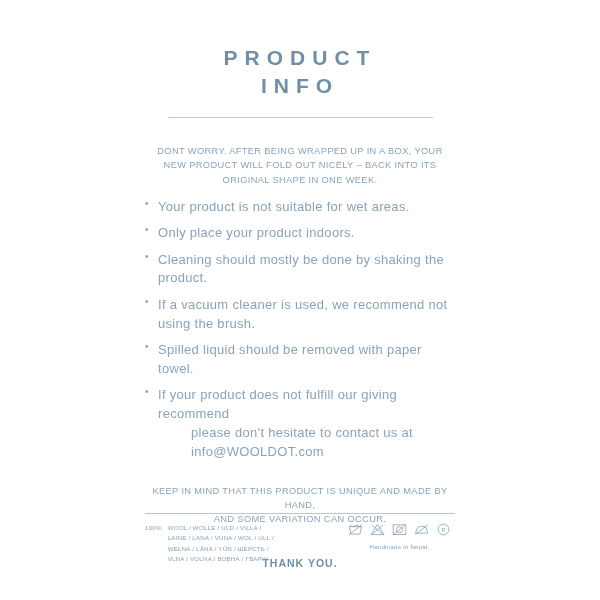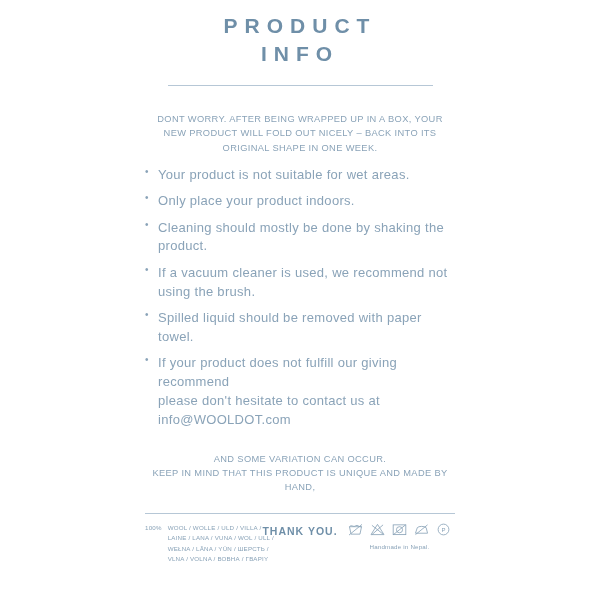--- a/index.html
+++ b/index.html
@@ -17,21 +17,21 @@
   .page {
     position: relative;
     width: 600px;
     height: 600px;
     box-sizing: border-box;
     padding: 0 145px;
   }
 
   
   .title-block {
-    padding-top: 12px;
+    padding-top: 44px;
     text-align: center;
   }
   .title-line {
     font-size: 21px;
     font-weight: bold;
     letter-spacing: 7px;
     color: #6f8fa8;
     line-height: 1.35;
   }
 
@@ -76,20 +76,21 @@
   ul.care-list li::before {
     content: "\2022";
     position: absolute;
     left: 0;
     top: -1px;
     font-size: 10px;
     color: #8aa3b8;
   }
   .sub-line {
     display: block;
+    margin-left: 33px;
   }
 
   
   .note {
     margin-top: 22px;
     text-align: center;
     font-size: 9.3px;
     letter-spacing: 0.35px;
     line-height: 1.55;
     color: #8aa3b8;
@@ -205,22 +206,22 @@
     <li>
       <span>Spilled liquid should be removed with paper towel.</span>
     </li>
     <li>
       <span>If your product does not fulfill our giving recommend</span>
       <span class="sub-line">please don't hesitate to contact us at info@WOOLDOT.com</span>
     </li>
   </ul>
 
   <div class="note">
+    <div>KEEP IN MIND THAT THIS PRODUCT IS UNIQUE AND MADE BY HAND,</div>
     <div>AND SOME VARIATION CAN OCCUR.</div>
-    <div>KEEP IN MIND THAT THIS PRODUCT IS UNIQUE AND MADE BY HAND,</div>
   </div>
 
   <div class="thanks">THANK YOU.</div>
 
 
   <div class="footer">
     <div class="footer-rule"></div>
     <div class="footer-cols">
       <div class="fiber">
         <div class="pct">100%</div>

